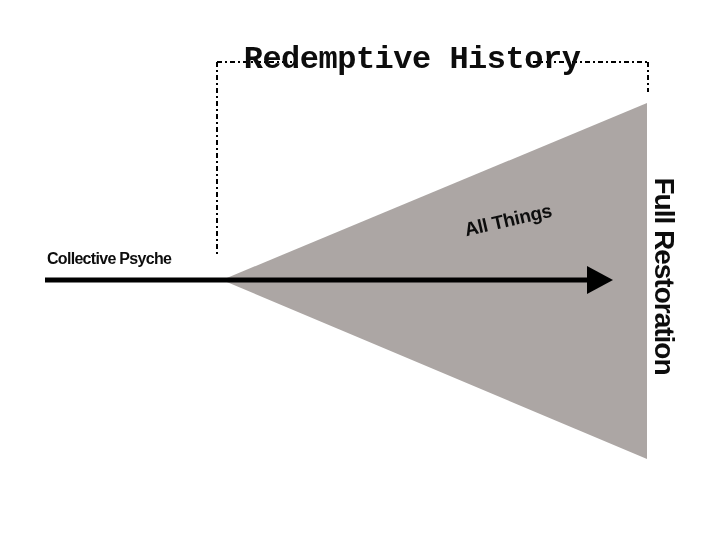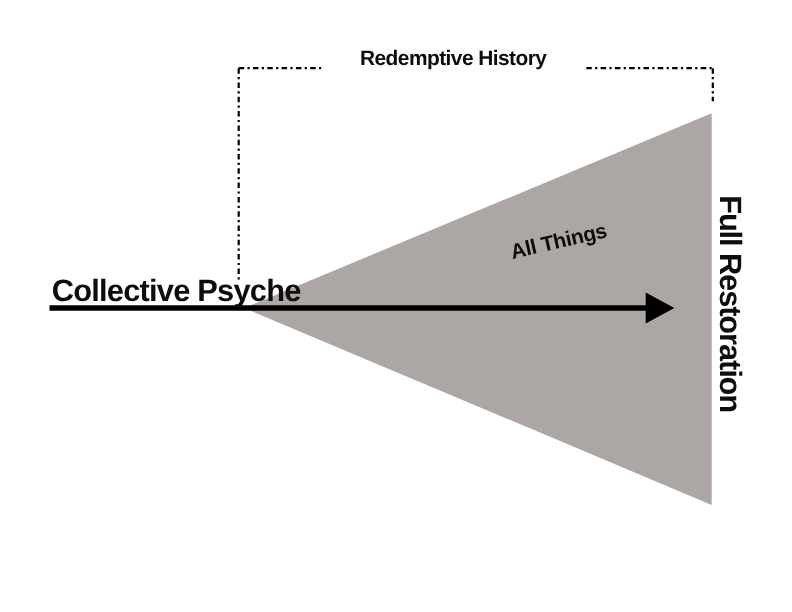--- a/index.html
+++ b/index.html
@@ -24,27 +24,28 @@
     position: absolute;
     font-weight: bold;
     color: #0d0d0d;
     white-space: nowrap;
     line-height: 1;
   }
   .label-title {
     left: 412px;
     top: 44px;
     transform: translateX(-50%);
-    font-size: 19px;
+    font-size: 32px;
     letter-spacing: -0.5px;
+    font-family: Liberation Mono, monospace;
   }
   .label-collective {
     left: 47px;
     top: 251px;
-    font-size: 28px;
+    font-size: 16px;
     letter-spacing: -0.7px;
   }
   .label-allthings {
     left: 508px;
     top: 220px;
     transform: translate(-50%, -50%) rotate(-13deg);
     font-size: 19px;
     letter-spacing: -0.3px;
   }
   .label-fullrestoration {

